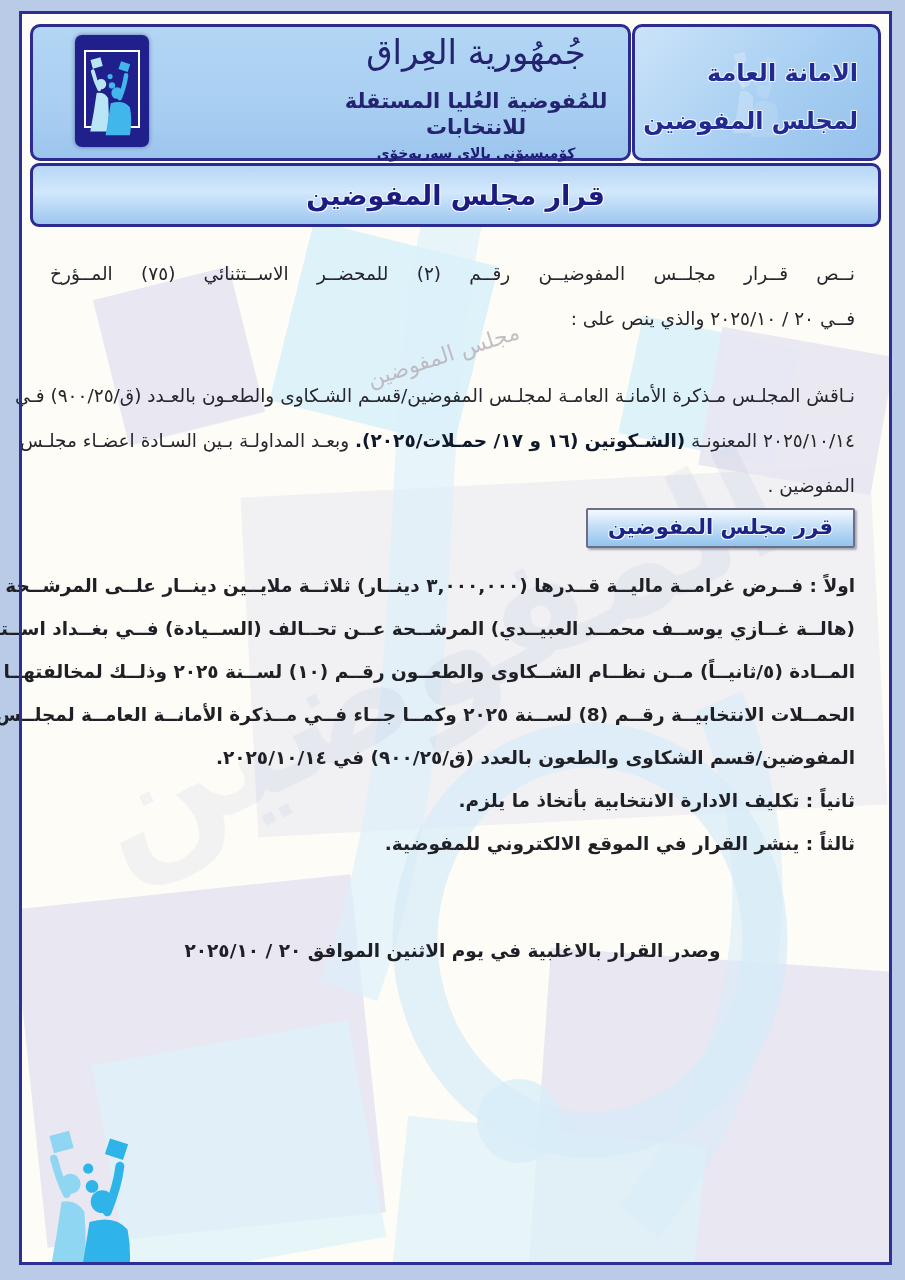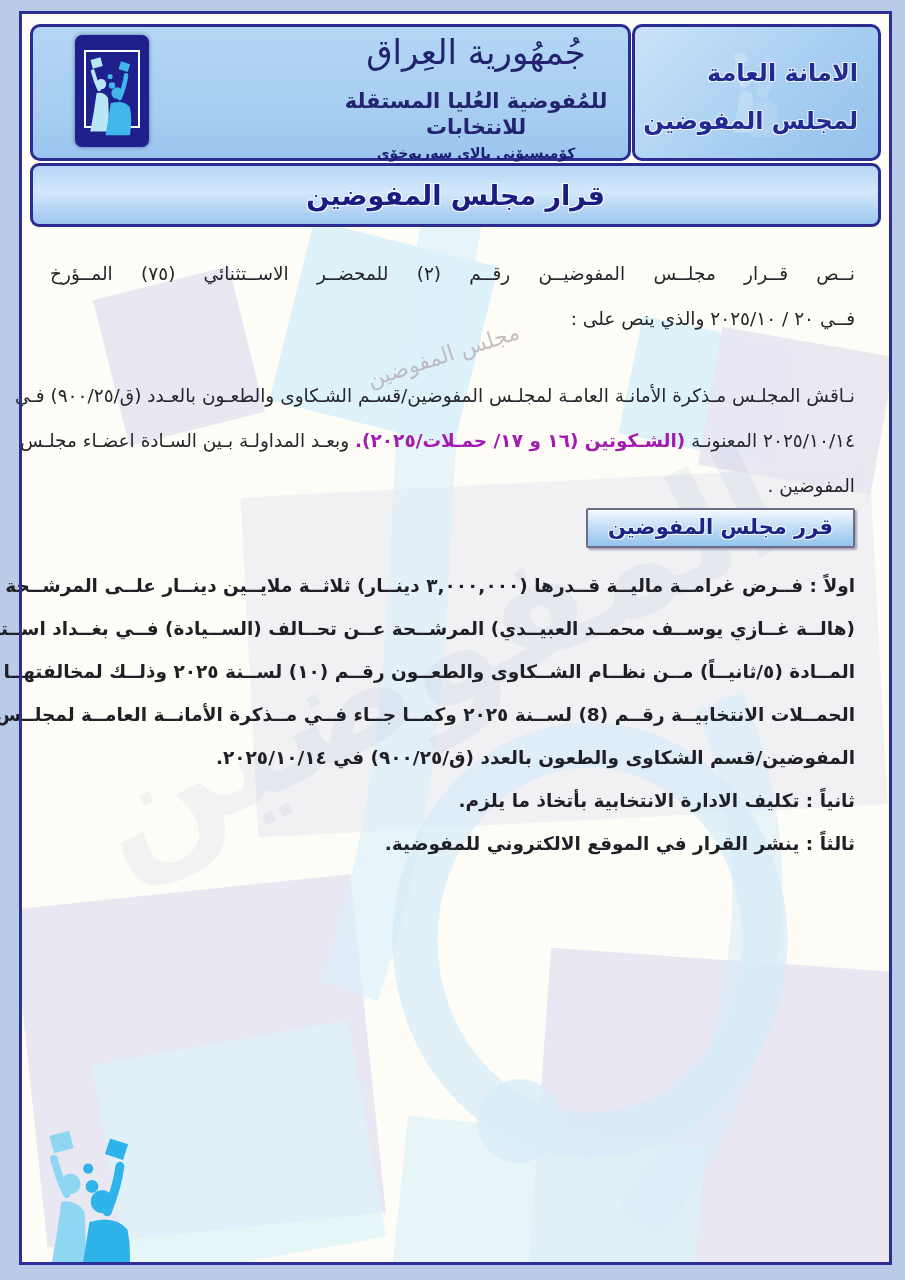--- a/index.html
+++ b/index.html
@@ -30,21 +30,21 @@
   .title-bar{position:absolute;left:30px;top:163px;width:845px;height:58px;border:3px solid #2b2b90;border-radius:9px;
     background:linear-gradient(180deg,#b7d6f5 0%,#d2e8fc 45%,#9dc6ef 100%);z-index:3;
     display:flex;align-items:center;justify-content:center;}
   .title-bar span{font-size:27px;font-weight:bold;color:#1c1c80;
     text-shadow:1px 1px 0 #f2f8ff,-1px -1px 0 #f2f8ff,1px -1px 0 #f2f8ff,-1px 1px 0 #f2f8ff;}
   
   .content{position:absolute;left:30px;top:233px;width:845px;z-index:3;direction:rtl;padding:18px 20px 0 20px;box-sizing:border-box;
     color:#26262c;font-size:18.5px;}
   .jline{text-align:justify;text-align-last:justify;white-space:nowrap;line-height:45px;}
   .rline{text-align:right;text-align-last:right;white-space:nowrap;line-height:45px;}
-  .b{font-weight:bold;color:#a21caf;}
+  .b{font-weight:bold;color:#0f172a;}
   .p2{margin-top:32px;}
   .p3{margin-top:16px;font-weight:bold;color:#1f1f26;}
   .p3 .jline,.p3 .rline{line-height:43px;}
   .pnum{line-height:43px;}
   .decision-row{margin-top:0;text-align:right;}
   .decision-box{display:inline-block;padding:5px 20px 7px 20px;border:2px solid #6d6d86;border-radius:2px;
     background:linear-gradient(180deg,#f4faff 0%,#c4def6 45%,#93c4ee 100%);
     box-shadow:2px 2px 2px rgba(110,110,140,.55);}
   .decision-box span{font-size:21px;font-weight:bold;color:#1b2386;
     text-shadow:1px 1px 0 #eef6fe,-1px -1px 0 #eef6fe,1px -1px 0 #eef6fe,-1px 1px 0 #eef6fe;}
@@ -155,16 +155,17 @@
     <div class="p3">
       <div class="jline">اولاً : فــرض غرامــة ماليــة قــدرها (٣,٠٠٠,٠٠٠ دينــار) ثلاثــة ملايــين دينــار علــى المرشــحة</div>
       <div class="jline">(هالــة غــازي يوســف محمــد العبيــدي) المرشــحة عــن تحــالف (الســيادة) فــي بغــداد اســتناداً الــى</div>
       <div class="jline">المــادة (٥/ثانيــاً) مــن نظــام الشــكاوى والطعــون رقــم (١٠) لســنة ٢٠٢٥ وذلــك لمخالفتهــا نظــام</div>
       <div class="jline">الحمــلات الانتخابيــة رقــم (8) لســنة ٢٠٢٥ وكمــا جــاء فــي مــذكرة الأمانــة العامــة لمجلــس</div>
       <div class="rline">المفوضين/قسم الشكاوى والطعون بالعدد (ق/٩٠٠/٢٥) في ٢٠٢٥/١٠/١٤.</div>
       <div class="rline pnum">ثانياً : تكليف الادارة الانتخابية بأتخاذ ما يلزم.</div>
       <div class="rline pnum">ثالثاً : ينشر القرار في الموقع الالكتروني للمفوضية.</div>
     </div>
 
+    <div class="closing">وصدر القرار بالاغلبية في يوم الاثنين الموافق ٢٠ / ٢٠٢٥/١٠</div>
 
   </div>
 
 </div>
 
 </body></html>

